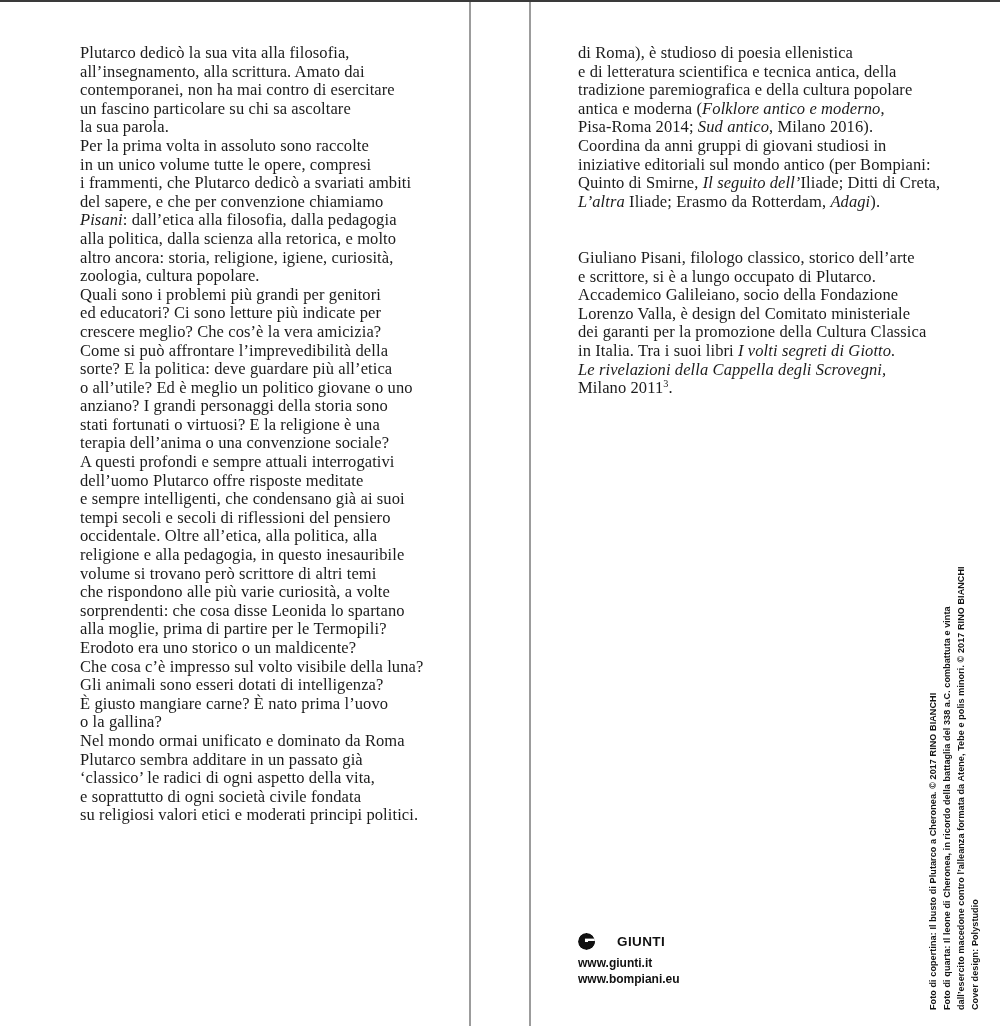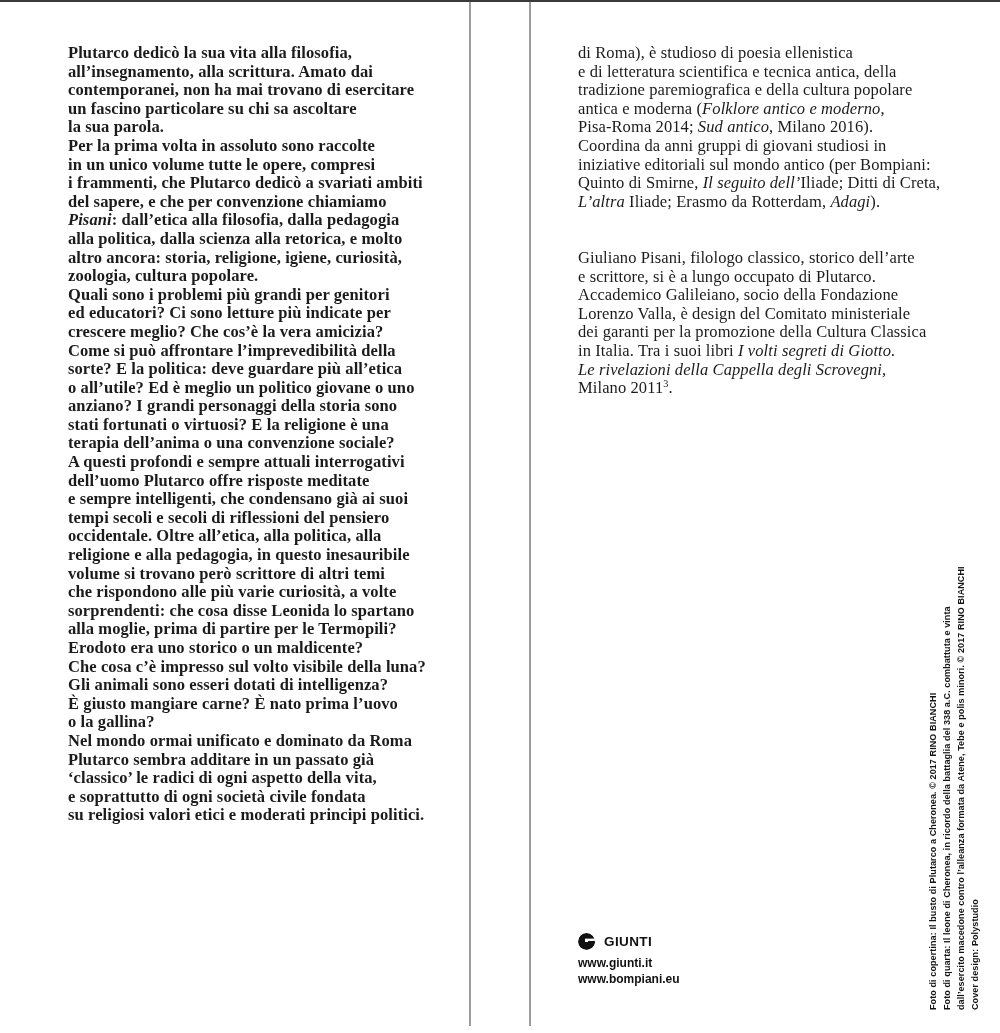--- a/index.html
+++ b/index.html
@@ -21,26 +21,26 @@
 
   .flap-text{
     position:absolute;color:var(--ink);
     font-size:16.5px;line-height:18.6px;
     letter-spacing:0.1px;
   }
   .tline{white-space:pre;height:18.6px;}
   .it{font-style:italic;}
   sup{font-size:0.62em;line-height:0;vertical-align:super;}
 
-  .left-flap{left:68px;top:44px;width:405px;font-weight:bold;}
+  .left-flap{left:80px;top:44px;width:405px;}
   .bio-1{left:578px;top:44px;width:410px;}
   .bio-2{left:578px;top:249px;width:410px;}
 
   .publisher{position:absolute;left:578px;top:932px;font-family:"Liberation Sans", sans-serif;color:var(--logo);}
-  .logo-row{display:flex;align-items:center;gap:9px;height:18px;}
+  .logo-row{display:flex;align-items:center;gap:22px;height:18px;}
   .logo-word{font-weight:bold;font-size:13.5px;letter-spacing:0.4px;}
   .urls{margin-top:6px;font-weight:bold;font-size:12px;}
   .urls .tline{height:15.5px;line-height:15.5px;}
 
   .credits-wrap{position:absolute;left:926px;top:552px;width:74px;height:458px;}
   .credits{
     width:458px;height:58px;
     transform-origin:top left;
     transform:rotate(-90deg) translateX(-458px);
     font-family:"Liberation Sans", sans-serif;
@@ -51,21 +51,21 @@
 </head>
 <body>
 
 <div class="top-rule"></div>
 <div class="v-rule left"></div>
 <div class="v-rule right"></div>
 
 <div class="flap-text left-flap">
     <div class="tline"><span>Plutarco dedicò la sua vita alla filosofia,</span></div>
     <div class="tline"><span>all’insegnamento, alla scrittura. Amato dai</span></div>
-    <div class="tline"><span>contemporanei, non ha mai trovano di esercitare</span></div>
+    <div class="tline"><span>contemporanei, non ha mai contro di esercitare</span></div>
     <div class="tline"><span>un fascino particolare su chi sa ascoltare</span></div>
     <div class="tline"><span>la sua parola.</span></div>
     <div class="tline"><span>Per la prima volta in assoluto sono raccolte</span></div>
     <div class="tline"><span>in un unico volume tutte le opere, compresi</span></div>
     <div class="tline"><span>i frammenti, che Plutarco dedicò a svariati ambiti</span></div>
     <div class="tline"><span>del sapere, e che per convenzione chiamiamo</span></div>
     <div class="tline"><span class="it">Pisani</span><span>: dall’etica alla filosofia, dalla pedagogia</span></div>
     <div class="tline"><span>alla politica, dalla scienza alla retorica, e molto</span></div>
     <div class="tline"><span>altro ancora: storia, religione, igiene, curiosità,</span></div>
     <div class="tline"><span>zoologia, cultura popolare.</span></div>

